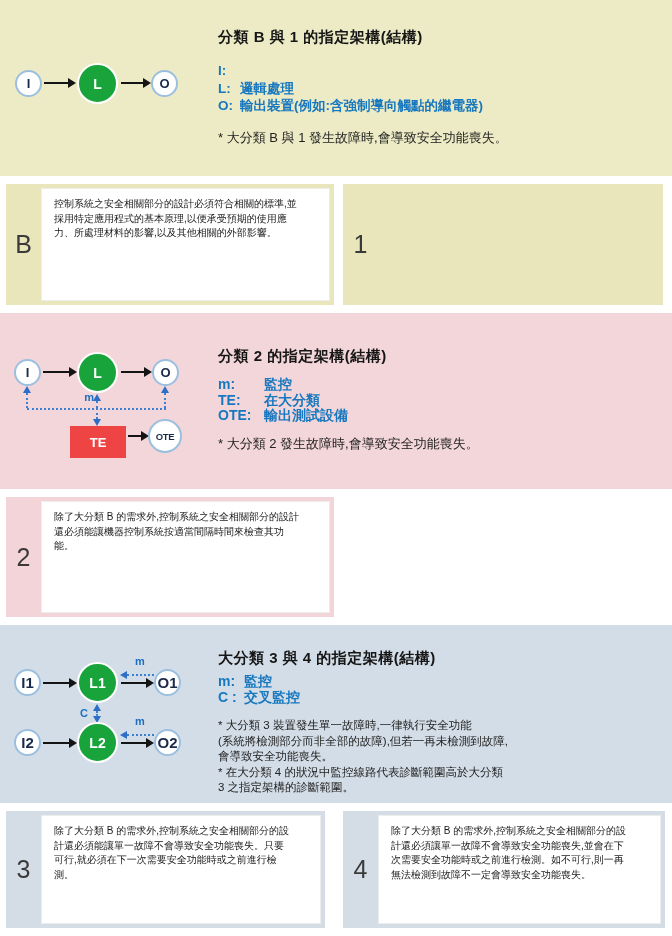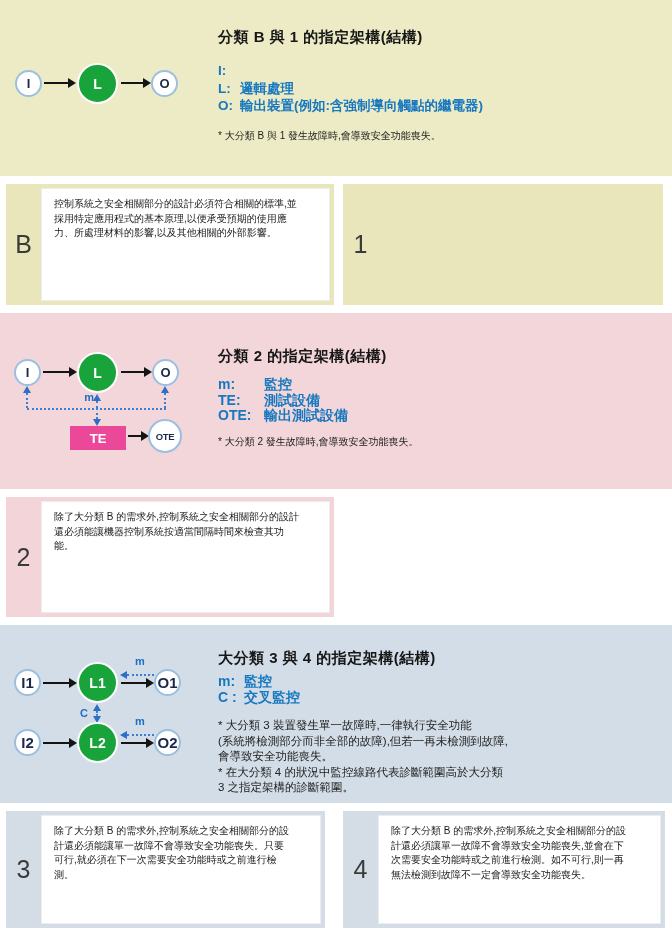--- a/index.html
+++ b/index.html
@@ -16,41 +16,41 @@
   
   .stitle { position:absolute; left:218px; font-size:15px; font-weight:700; color:#161616; letter-spacing:.5px; }
   .legend { position:absolute; left:218px; }
   .lrow { display:flex; font-weight:700; color:#1878bf; }
   .l1 .lrow { font-size:13.5px; line-height:17.5px; }
   .l1 .lk { width:22px; }
   .l2 .lrow { font-size:14px; line-height:15.5px; }
   .l2 .lk { width:46px; }
   .l3 .lrow { font-size:14px; line-height:16px; }
   .l3 .lk { width:26px; }
-  .snote { position:absolute; left:218px; font-size:10px; color:#222; }
+  .snote { position:absolute; left:218px; font-size:13px; color:#222; }
   .snotes { position:absolute; left:218px; font-size:11.5px; line-height:15.5px; color:#222; width:440px; }
 
   
   .node { position:absolute; border-radius:50%; background:#fff; border:2px solid #9bbfdf;
           color:#1b2a4a; font-weight:700; display:flex; align-items:center; justify-content:center; }
   .node.sm  { width:27px; height:27px; font-size:13px; }
   .node.sm2 { width:27px; height:27px; font-size:15px; }
   .node.lg  { width:41px; height:41px; background:#18a43a; border:2px solid #ffffff; color:#fff; font-size:14px; }
   .node.ote { width:34px; height:34px; font-size:9.5px; letter-spacing:-0.3px; }
   .arr { position:absolute; height:2px; background:#141414; }
   .arr::after { content:""; position:absolute; right:-8px; top:-4px; width:0; height:0;
                 border-left:8px solid #141414; border-top:5px solid transparent; border-bottom:5px solid transparent; }
   .dot-h { position:absolute; height:0; border-top:2px dotted #3a7fd2; }
   .dot-v { position:absolute; width:0;  border-left:2px dotted #3a7fd2; }
   .ah { position:absolute; width:0; height:0; }
   .ah.up    { border-left:4px solid transparent; border-right:4px solid transparent; border-bottom:7px solid #2d6fc6; }
   .ah.down  { border-left:4px solid transparent; border-right:4px solid transparent; border-top:7px solid #2d6fc6; }
   .ah.left  { border-top:4px solid transparent; border-bottom:4px solid transparent; border-right:7px solid #2d6fc6; }
   .dlabel { position:absolute; color:#1b6fc4; font-weight:700; font-size:11px; }
-  .te-rect { position:absolute; left:70px; top:113px; width:56px; height:24px; background:#ec4899;
+  .te-rect { position:absolute; left:70px; top:113px; width:56px; height:32px; background:#ef4444;
              color:#fff; font-weight:700; font-size:13px; display:flex; align-items:center; justify-content:center; }
 
   
   .sbox { position:absolute; display:flex; }
   .sbox.kha { background:#e9e6bb; }
   .sbox.pnk { background:#f2d4d9; }
   .sbox.blu { background:#d4dde6; }
   .sbox .tag { width:35px; display:flex; align-items:center; justify-content:center;
                font-size:25px; color:#3a3a3a; }
   .sbox .content { flex:1; background:#ffffff; margin:4px 4px 4px 0; border:1px solid rgba(0,0,0,0.07);
@@ -120,21 +120,21 @@
       <div class="node ote" style="left:148px;top:106px;">OTE</div>
     </div>
     <h2 class="stitle" style="top:34px;">分類 2 的指定架構(結構)</h2>
     <div class="legend l2" style="top:64px;">
       <div class="lrow">
           <span class="lk">m:</span>
           <span class="lv">監控</span>
         </div>
       <div class="lrow">
           <span class="lk">TE:</span>
-          <span class="lv">測試設備</span>
+          <span class="lv">在大分類</span>
         </div>
       <div class="lrow">
           <span class="lk">OTE:</span>
           <span class="lv">輸出測試設備</span>
         </div>
     </div>
     <div class="snote" style="top:122px;">* 大分類 2 發生故障時,會導致安全功能喪失。</div>
   </section>
 
   <div class="sbox pnk" style="left:6px;top:497px;width:328px;height:120px;">

